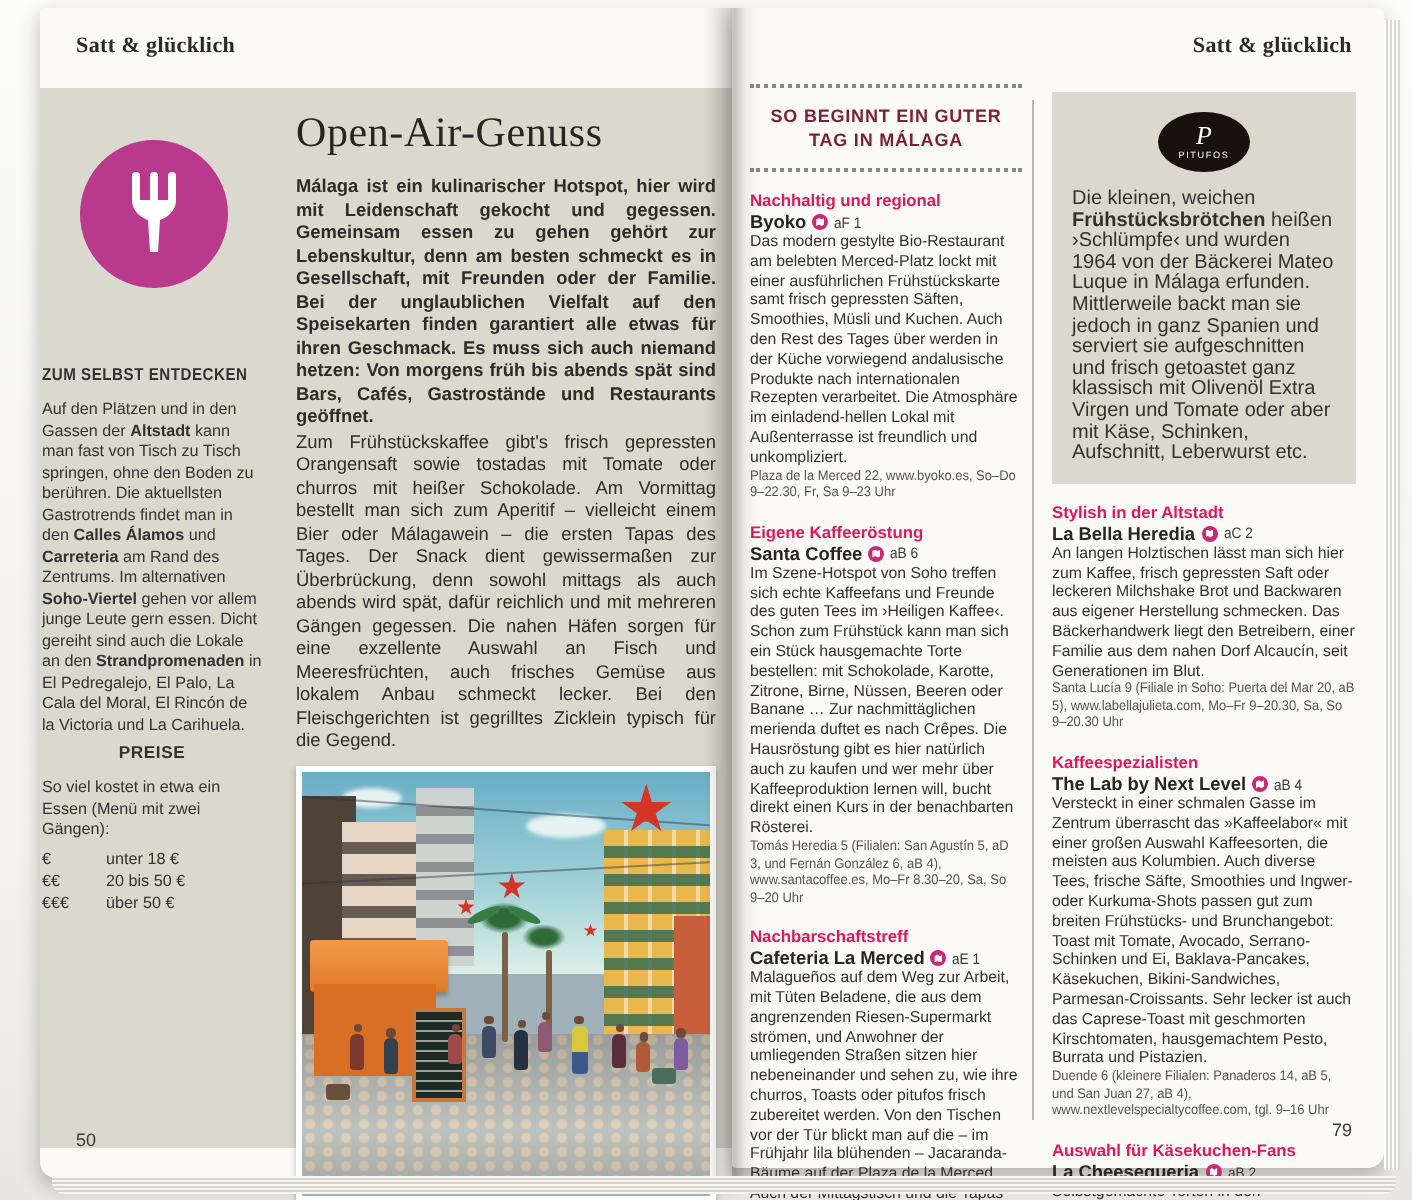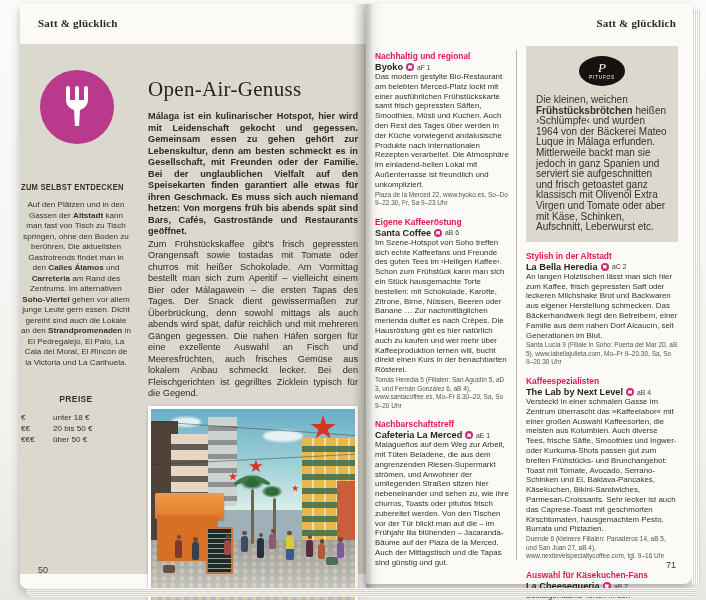--- a/index.html
+++ b/index.html
@@ -27,29 +27,29 @@
   #page-left .pagenum{left:18px;}
   #page-right .pagenum{right:16px;}
 
   
   #left-panel{position:absolute;left:0;top:40px;width:346px;height:530px;background:#dbd9ce;}
   #fork-badge{position:absolute;left:20px;top:26px;width:74px;height:74px;border-radius:50%;
           background:#b93a8c;display:flex;align-items:center;justify-content:center;}
   #sidebar{position:absolute;left:1px;top:138px;width:110px;}
   .side-head{font-size:8.6px;font-weight:bold;letter-spacing:.3px;color:#33322e;
           transform:scaleX(.88);transform-origin:left;white-space:nowrap;margin-bottom:8px;}
-  .side-text{font-size:8.1px;line-height:10.5px;color:#33322e;text-align:center;}
+  .side-text{font-size:8.1px;line-height:10.5px;color:#33322e;text-align:left;}
   .side-text + .side-text{margin-top:0px;}
-  #prices-head{margin-top:26px;margin-bottom:8px;text-align:center;transform:none;}
+  #prices-head{margin-top:3px;margin-bottom:8px;text-align:center;transform:none;}
   #price-table{margin-top:3px;font-size:8.1px;line-height:11px;color:#33322e;}
   #price-table .row{display:flex;}
   #price-table .sym{width:32px;}
 
   #main-col{position:absolute;left:128px;top:10px;width:210px;}
-  #article-title{font-family:"Liberation Serif",serif;font-size:21px;color:#262520;letter-spacing:.3px;margin-top:23px;}
+  #article-title{font-family:"Liberation Serif",serif;font-size:21px;color:#262520;letter-spacing:.3px;}
   #article-intro{margin-top:9px;font-size:9.2px;line-height:11.5px;font-weight:bold;
           text-align:justify;color:#2d2c27;}
   #article-body{margin-top:1px;font-size:9.2px;line-height:11.5px;text-align:justify;color:#2d2c27;}
   .rich-b{font-weight:bold;} .rich-i{}
 
   #photo-frame{margin-top:6px;width:204px;height:212px;border:3px solid #fff;
           box-shadow:0 1px 3px rgba(0,0,0,.25);position:relative;overflow:hidden;background:#9fb0b8;}
 
   
   .ph{position:absolute;}
@@ -132,20 +132,21 @@
               <path d="M26 4 v12"></path>
           </g>
           <path d="M6 16 h22 c0 6 -5 9 -8 10 l-1 16 h-4 l-1 -16 c-3 -1 -8 -4 -8 -10 z" fill="#ffffff"></path>
         </svg>
       </div>
 
       <div id="sidebar">
         <div class="side-head">ZUM SELBST ENTDECKEN</div>
         <div class="side-text"><span>Auf den Plätzen und in den Gassen der </span><span class="rich-b">Altstadt</span><span> kann man fast von Tisch zu Tisch springen, ohne den Boden zu berühren. Die aktuellsten Gastrotrends findet man in den </span><span class="rich-b">Calles Álamos</span><span> und </span><span class="rich-b">Carreteria</span><span> am Rand des Zentrums. Im alternativen </span><span class="rich-b">Soho-Viertel</span><span> gehen vor allem junge Leute gern essen. Dicht gereiht sind auch die Lokale an den </span><span class="rich-b">Strandpromenaden</span><span> in El Pedregalejo, El Palo, La Cala del Moral, El Rincón de la Victoria und La Carihuela.</span></div>
         <div class="side-head" id="prices-head">PREISE</div>
+        <div class="side-text">So viel kostet in etwa ein Essen (Menü mit zwei Gängen):</div>
         <div id="price-table">
           <div class="row">
             <span class="sym">€</span>
             <span>unter 18 €</span>
           </div>
           <div class="row">
             <span class="sym">€€</span>
             <span>20 bis 50 €</span>
           </div>
           <div class="row">
@@ -204,20 +205,21 @@
     </div>
 
     <div class="pagenum">50</div>
   </div>
 
   <div class="page" id="page-right">
     <div class="running-head">Satt &amp; glücklich</div>
     <div id="col-rule"></div>
 
     <div id="rp-left">
+      <div id="top-box">SO BEGINNT EIN GUTER TAG IN MÁLAGA</div>
 
       <div class="listing">
         <div class="cat">Nachhaltig und regional</div>
         <div class="name-row">
           <span class="lname">Byoko</span>
           <span class="map-dot"></span>
           <span class="mref">aF 1</span>
         </div>
         <div class="lbody"><span>Das modern gestylte Bio-Restaurant am belebten Merced-Platz lockt mit einer ausführlichen Frühstückskarte samt frisch gepressten Säften, Smoothies, Müsli und Kuchen. Auch den Rest des Tages über werden in der Küche vorwiegend andalusische Produkte nach internationalen Rezepten verarbeitet. Die Atmosphäre im einladend-hellen Lokal mit Außenterrasse ist freundlich und unkompliziert.</span></div>
         <div class="laddr">Plaza de la Merced 22, www.byoko.es, So–Do 9–22.30, Fr, Sa 9–23 Uhr</div>
@@ -281,19 +283,19 @@
         <div class="cat">Auswahl für Käsekuchen-Fans</div>
         <div class="name-row">
           <span class="lname">La Cheesequeria</span>
           <span class="map-dot"></span>
           <span class="mref">aB 2</span>
         </div>
         <div class="lbody"><span>Selbstgemachte Torten in den verschiedensten Variationen sind die Spezialität</span></div>
       </div>
     </div>
 
-    <div class="pagenum">71</div>
+    <div class="pagenum">79</div>
   </div>
 
   <div id="gutter"></div>
   <div id="edge-right"></div>
   <div id="edge-bottom"></div>
 </div>
 
 </body></html>

